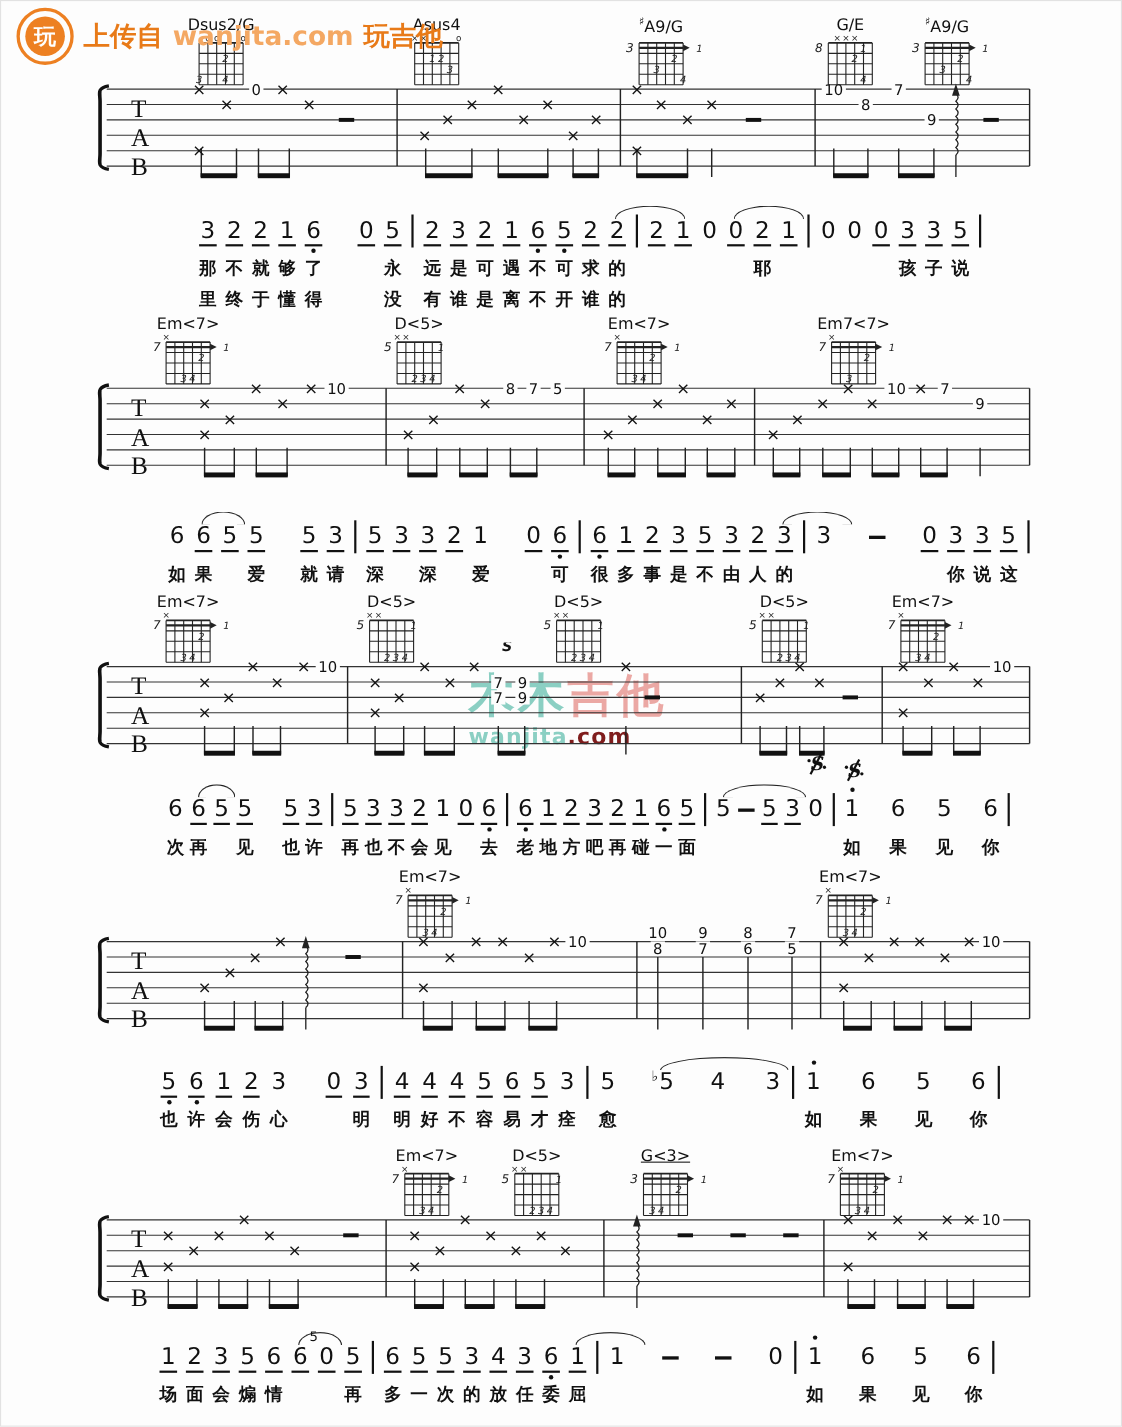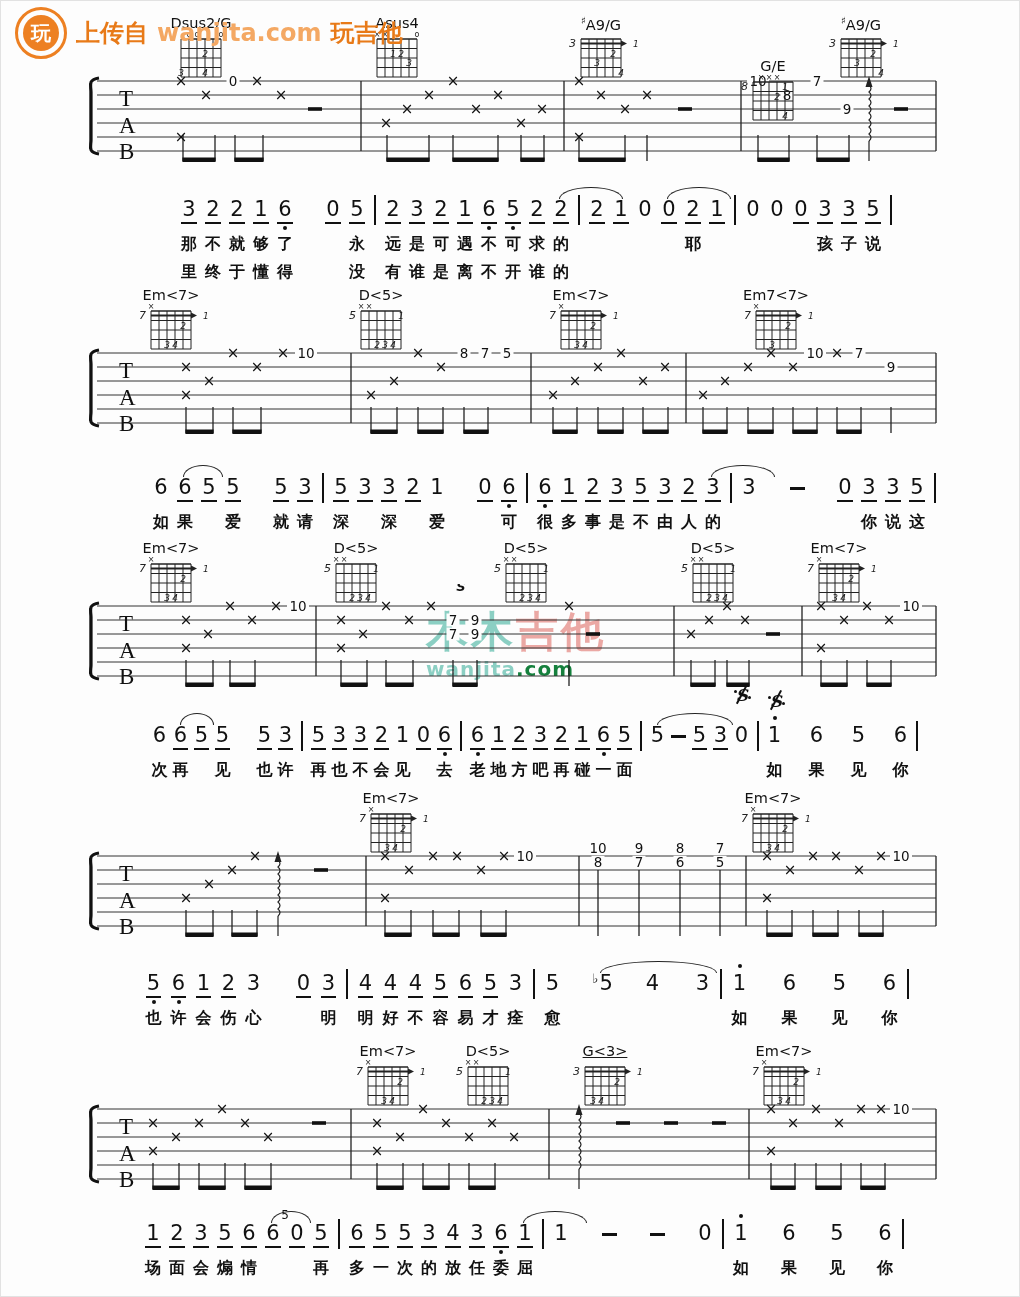--- a/index.html
+++ b/index.html
@@ -12,21 +12,21 @@
          display:flex;align-items:center;justify-content:center;flex:none}
   .badge-in{width:36px;height:36px;border-radius:50%;background:#ed8022;color:#fff;
          display:flex;align-items:center;justify-content:center;font-size:20px;font-weight:bold}
   .logo-t1,.logo-t2{font-size:24px;font-weight:bold;color:#e87a18}
   .logo-site{font-size:24px;font-weight:bold;color:#f4a863}
   
   .wm{position:absolute;left:425px;top:610px;z-index:1;line-height:1}
   .wm-cn{font-size:42px;font-weight:bold;letter-spacing:3px;white-space:nowrap}
   .wm-cn .c1{color:#8bcfc3}.wm-cn .c2{color:#eba8a4}
   .wm-en{margin-top:6px;font-size:20px;font-weight:bold;letter-spacing:1px}
-  .wm-en .e1{color:#8bcfc3}.wm-en .e2{color:#15803d}
+  .wm-en .e1{color:#8bcfc3}.wm-en .e2{color:#7f1d1d}
   
   .chord{position:absolute;width:84px;text-align:center;z-index:3}
   .chord-name{font-size:14.5px;height:17px;white-space:nowrap;color:#111}
   .chord-name sup{font-size:10px}
   
   .staff{position:absolute;left:0;z-index:2}
   
   .jline{position:absolute;left:0;display:flex;align-items:flex-start;z-index:3}
   .jcell{position:relative;text-align:center;flex:none;height:34px}
   .jnum{display:inline-block;font-size:21px;line-height:25px;padding:0 1px;color:#111}
@@ -127,21 +127,21 @@
         <line x1="22" y1="35.5" x2="62" y2="35.5" stroke="#222" stroke-width="1"></line>
         <line x1="22" y1="45" x2="62" y2="45" stroke="#222" stroke-width="1"></line>
         <text x="17" y="15" text-anchor="end" font-size="11" font-style="italic" fill="#222">3</text>
         <line x1="22" y1="11.5" x2="62" y2="11.5" stroke="#222" stroke-width="2"></line>
         <polygon points="62,8.5 68,11.5 62,14.5" fill="#222"></polygon>
         <text x="74" y="15" font-size="9" font-style="italic" fill="#222">1</text>
         <text x="54" y="24.5" text-anchor="middle" font-size="9" font-style="italic" fill="#222">2</text>
         <text x="38" y="34" text-anchor="middle" font-size="9" font-style="italic" fill="#222">3</text>
         <text x="62" y="43.5" text-anchor="middle" font-size="9" font-style="italic" fill="#222">4</text>
       </svg></div>
-    <div class="chord" style="left: 730px; top: 14px; margin-top: 43px;"><div class="chord-name">G/E</div><svg width="84" height="54">
+    <div class="chord" style="left: 730px; top: 14px;"><div class="chord-name">G/E</div><svg width="84" height="54">
         <line x1="22" y1="7" x2="22" y2="45" stroke="#222" stroke-width="1"></line>
         <line x1="30" y1="7" x2="30" y2="45" stroke="#222" stroke-width="1"></line>
         <line x1="38" y1="7" x2="38" y2="45" stroke="#222" stroke-width="1"></line>
         <line x1="46" y1="7" x2="46" y2="45" stroke="#222" stroke-width="1"></line>
         <line x1="54" y1="7" x2="54" y2="45" stroke="#222" stroke-width="1"></line>
         <line x1="62" y1="7" x2="62" y2="45" stroke="#222" stroke-width="1"></line>
         <line x1="22" y1="7" x2="62" y2="7" stroke="#222" stroke-width="1.6"></line>
         <line x1="22" y1="16.5" x2="62" y2="16.5" stroke="#222" stroke-width="1"></line>
         <line x1="22" y1="26" x2="62" y2="26" stroke="#222" stroke-width="1"></line>
         <line x1="22" y1="35.5" x2="62" y2="35.5" stroke="#222" stroke-width="1"></line>

